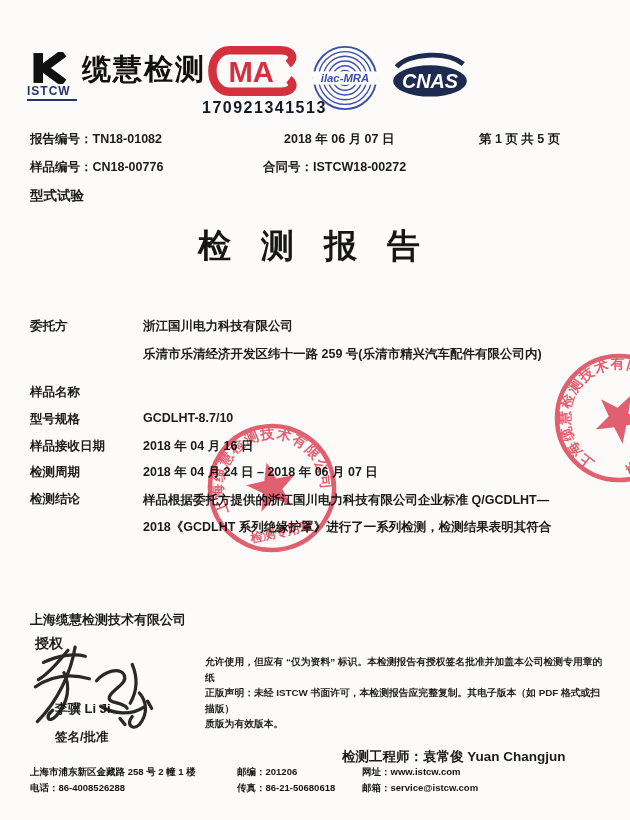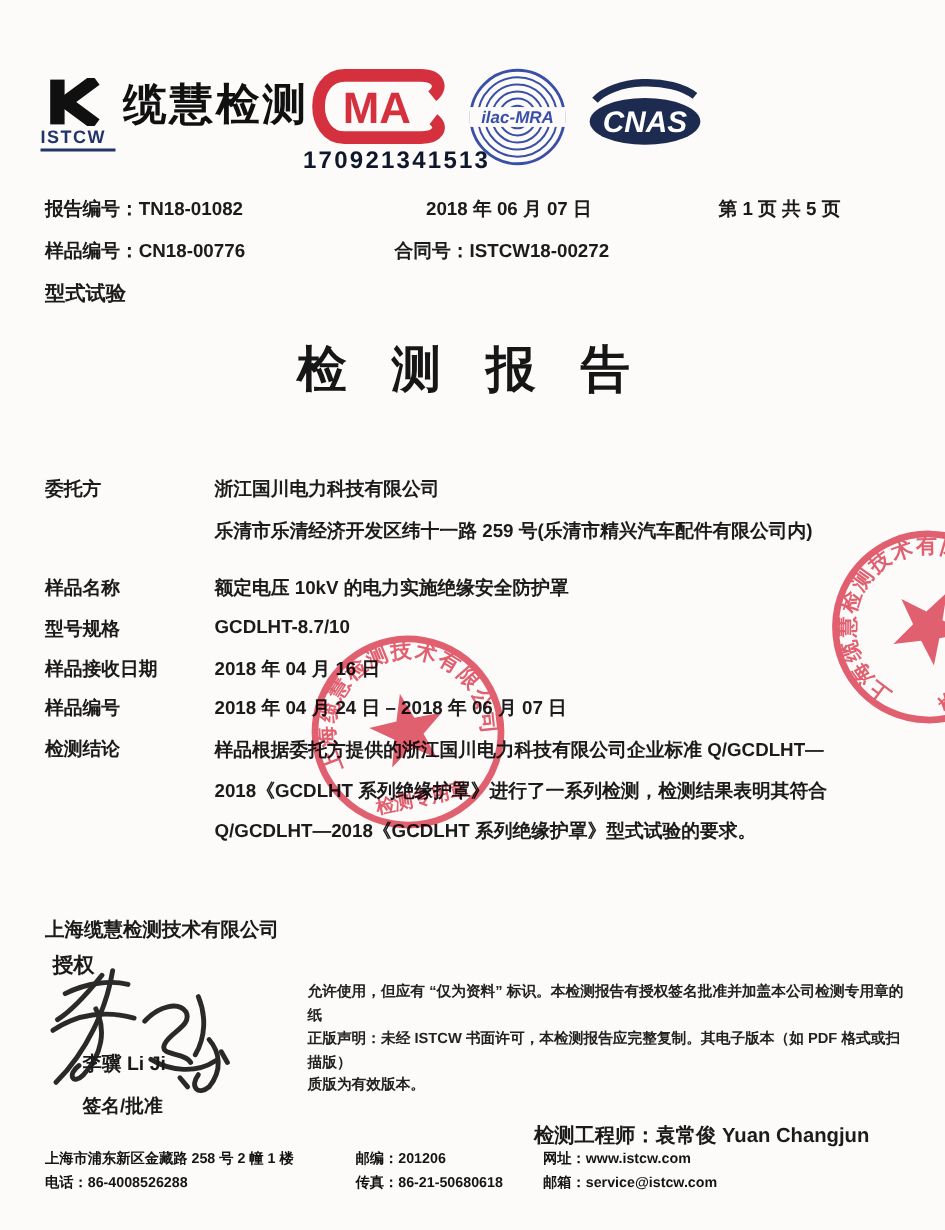--- a/index.html
+++ b/index.html
@@ -24,21 +24,21 @@
     font-family:"Liberation Serif","DejaVu Serif",serif;
     font-size:33px; font-weight:700; letter-spacing:30px; padding-left:18px; color:#161616; }
 
   
   .flabel { position:absolute; left:30px; font-size:12.5px; font-weight:700; white-space:nowrap; }
   .fvalue { position:absolute; left:143px; font-size:12.5px; font-weight:700; white-space:nowrap; }
   .fpara  { position:absolute; left:143px; width:450px; font-size:12.5px; font-weight:600; line-height:27px; }
 
   .bold13 { font-size:13px; font-weight:700; white-space:nowrap; }
   .disclaimer { position:absolute; left:205px; top:654px; width:402px; font-size:9.8px; font-weight:600; line-height:15.5px; color:#222; }
-  .engineer { position:absolute; left:356px; top:748px; font-size:13.5px; font-weight:700; white-space:nowrap; }
+  .engineer { position:absolute; left:342px; top:748px; font-size:13.5px; font-weight:700; white-space:nowrap; }
 
   .footer-item { position:absolute; font-size:9.5px; font-weight:700; color:#141414; white-space:nowrap; }
 
   
   .stamp { position:absolute; mix-blend-mode:multiply; opacity:.85; }
   .stamp1 { left:202px; top:418px; transform:rotate(-12deg); }
   .stamp2 { left:549px; top:348px; transform:rotate(-44deg); }
 
   .sig { position:absolute; left:28px; top:642px; }
 </style>
@@ -93,36 +93,34 @@
   </div>
   <div class="abs test-type" style="left:30px;top:187px">型式试验</div>
 
   <div class="report-title">检测报告</div>
 
   <div class="flabel" style="top:318px">委托方</div>
   <div class="fvalue" style="top:318px">浙江国川电力科技有限公司</div>
   <div class="fvalue" style="top:346px">乐清市乐清经济开发区纬十一路 259 号(乐清市精兴汽车配件有限公司内)</div>
 
   <div class="flabel" style="top:384px">样品名称</div>
-  <div class="fvalue" style="top:384px">额定电压 10kV 的电力实施绝缘安全防护罩</div>
 
   <div class="flabel" style="top:411px">型号规格</div>
   <div class="fvalue" style="top:411px">GCDLHT-8.7/10</div>
 
   <div class="flabel" style="top:438px">样品接收日期</div>
   <div class="fvalue" style="top:438px">2018 年 04 月 16 日</div>
 
-  <div class="flabel" style="top:464px">样品编号</div>
+  <div class="flabel" style="top:464px">检测周期</div>
   <div class="fvalue" style="top:464px">2018 年 04 月 24 日 – 2018 年 06 月 07 日</div>
 
   <div class="flabel" style="top:491px">检测结论</div>
   <div class="fpara" style="top:487px">
     <div>样品根据委托方提供的浙江国川电力科技有限公司企业标准 Q/GCDLHT—</div>
     <div>2018《GCDLHT 系列绝缘护罩》进行了一系列检测，检测结果表明其符合</div>
-    <div>Q/GCDLHT—2018《GCDLHT 系列绝缘护罩》型式试验的要求。</div>
   </div>
 
   <div class="abs bold13" style="left:30px;top:611px">上海缆慧检测技术有限公司</div>
   <div class="abs" style="left:35px;top:635px;font-size:14px;font-weight:700">授权</div>
 
   <svg class="sig" width="135" height="102" viewBox="0 0 130 100">
     <g fill="none" stroke="#181818" stroke-width="3.2" stroke-linecap="round" opacity="0.92">
       <path d="M38 8 C 30 18 20 30 9 37"></path>
       <path d="M14 20 C 28 13 44 11 55 14"></path>
       <path d="M45 5 C 41 30 28 58 8 78"></path>

